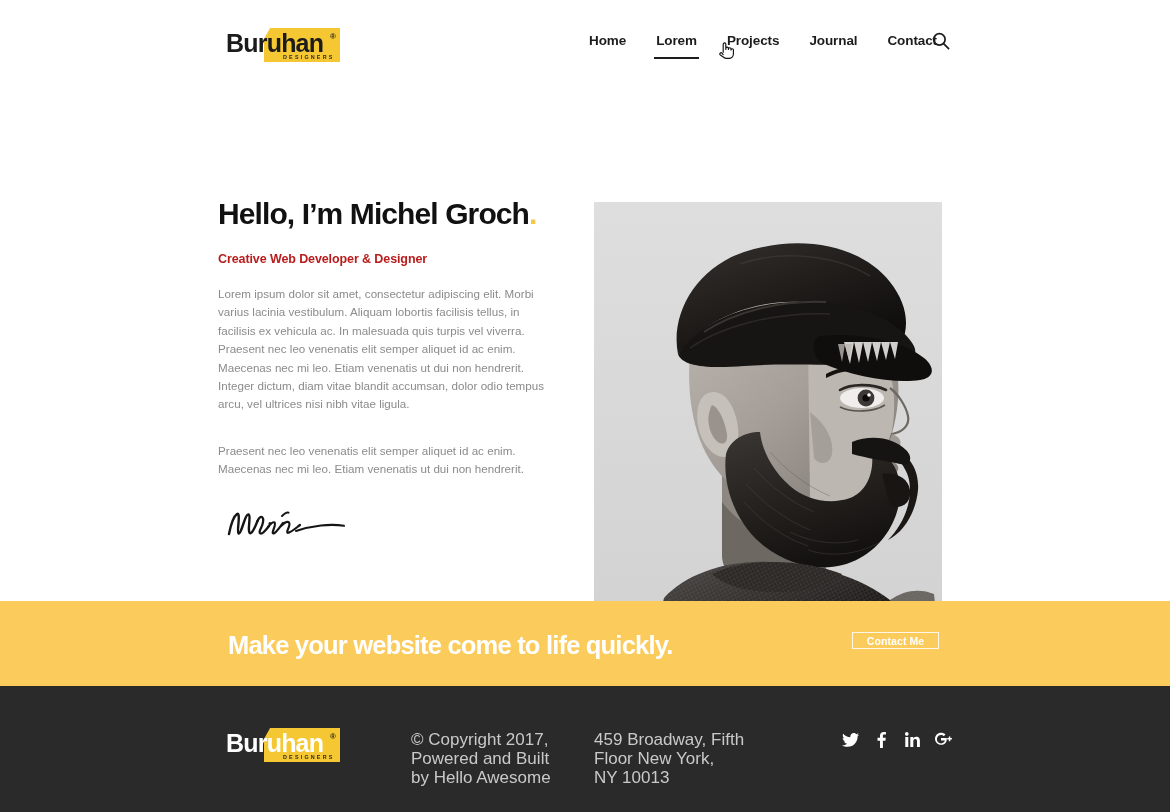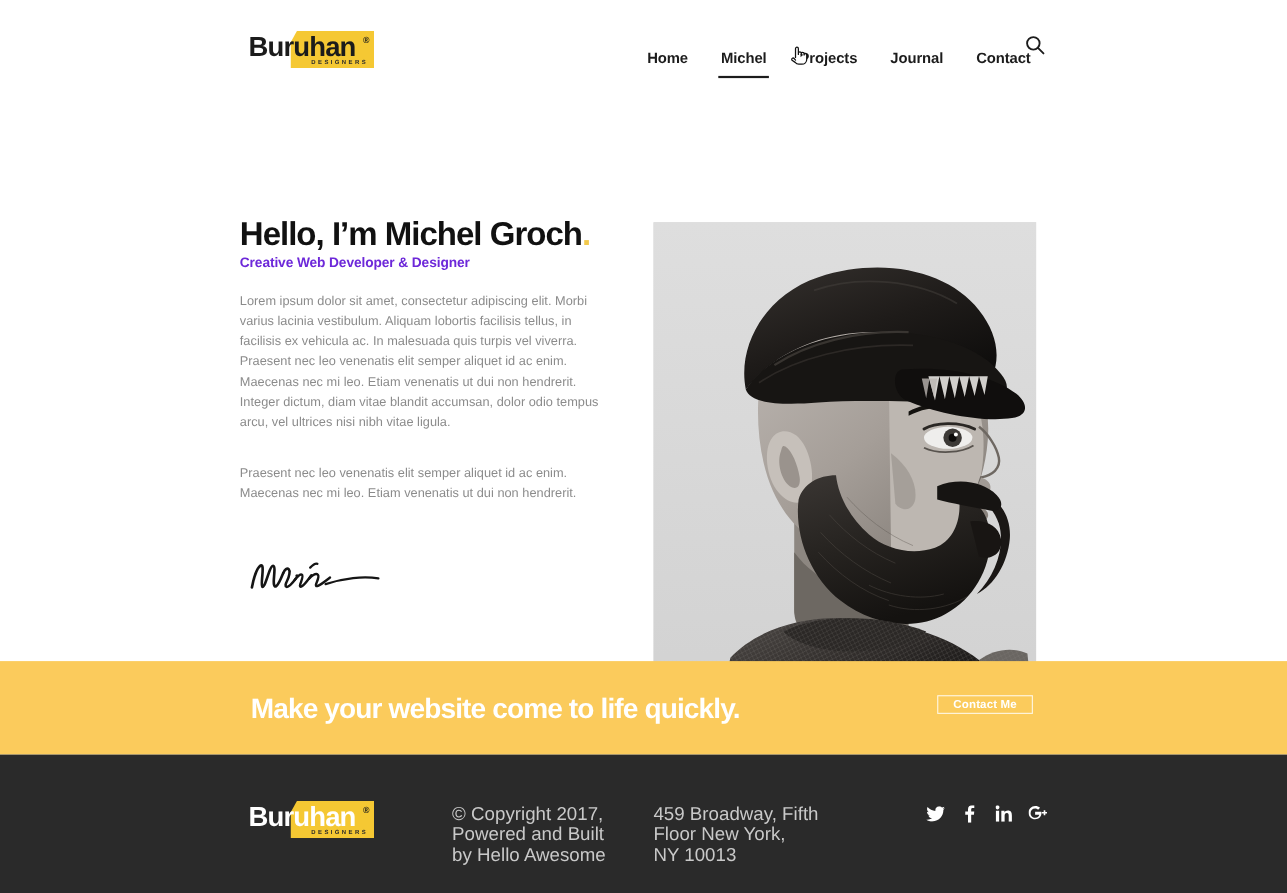--- a/index.html
+++ b/index.html
@@ -43,21 +43,21 @@
     position: absolute; left: 104px; top: 4px;
     font-size: 8px; color: #1b1b1b; font-weight: 700;
   }
   .logo-sub {
     position: absolute; left: 57px; top: 26px;
     font-size: 5.4px; letter-spacing: 2.2px;
     font-weight: 700; color: #2b2b2b;
   }
 
   .nav {
-    position: absolute; right: 218px; top: 45px;
+    position: absolute; right: 218px; top: 33px;
     display: flex; align-items: flex-start; gap: 0px;
   }
   .nav-item {
     position: relative;
     font-size: 13.5px; font-weight: 700;
     color: #1c1c1c; letter-spacing: -0.1px;
     padding: 0 15px; cursor: pointer;
     white-space: nowrap;
   }
   .nav-item.first { padding-left: 0; }
@@ -83,23 +83,23 @@
 
   .hero-title {
     font-size: 30px; line-height: 36px;
     font-weight: 700; color: #111111;
     letter-spacing: -0.9px;
     white-space: nowrap;
   }
   .hero-title .dot { color: #F2C94C; }
 
   .hero-sub {
-    margin-top: 0;
+    margin-top: 20px;
     font-size: 12.5px; font-weight: 700;
-    color: #6d28d9; letter-spacing: -0.1px;
+    color: #b91c1c; letter-spacing: -0.1px;
   }
 
   .hero-p {
     margin-top: 19px;
     font-size: 11.6px; line-height: 18.4px;
     color: #8b8b8b; letter-spacing: 0.02px;
     text-align: left;
   }
   .hero-p + .hero-p { margin-top: 28px; }
 
@@ -195,21 +195,21 @@
 
     <div class="logo">
       <div class="logo-shape"></div>
       <div class="logo-word">Buruhan</div>
       <div class="logo-reg">®</div>
       <div class="logo-sub">DESIGNERS</div>
     </div>
 
     <nav class="nav">
       <div class="nav-item first">Home</div>
-      <div class="nav-item active">Michel</div>
+      <div class="nav-item active">Lorem</div>
       <div class="nav-item">Projects</div>
       <div class="nav-item">Journal</div>
       <div class="nav-item">Contact</div>
     </nav>
 
     <div class="search-btn">
       <svg width="18" height="18" viewBox="0 0 18 18">
         <circle cx="7.4" cy="7.4" r="5.7" fill="none" stroke="#1c1c1c" stroke-width="1.7"></circle>
         <line x1="11.6" y1="11.6" x2="16.6" y2="16.6" stroke="#1c1c1c" stroke-width="1.7" stroke-linecap="round"></line>
       </svg>

